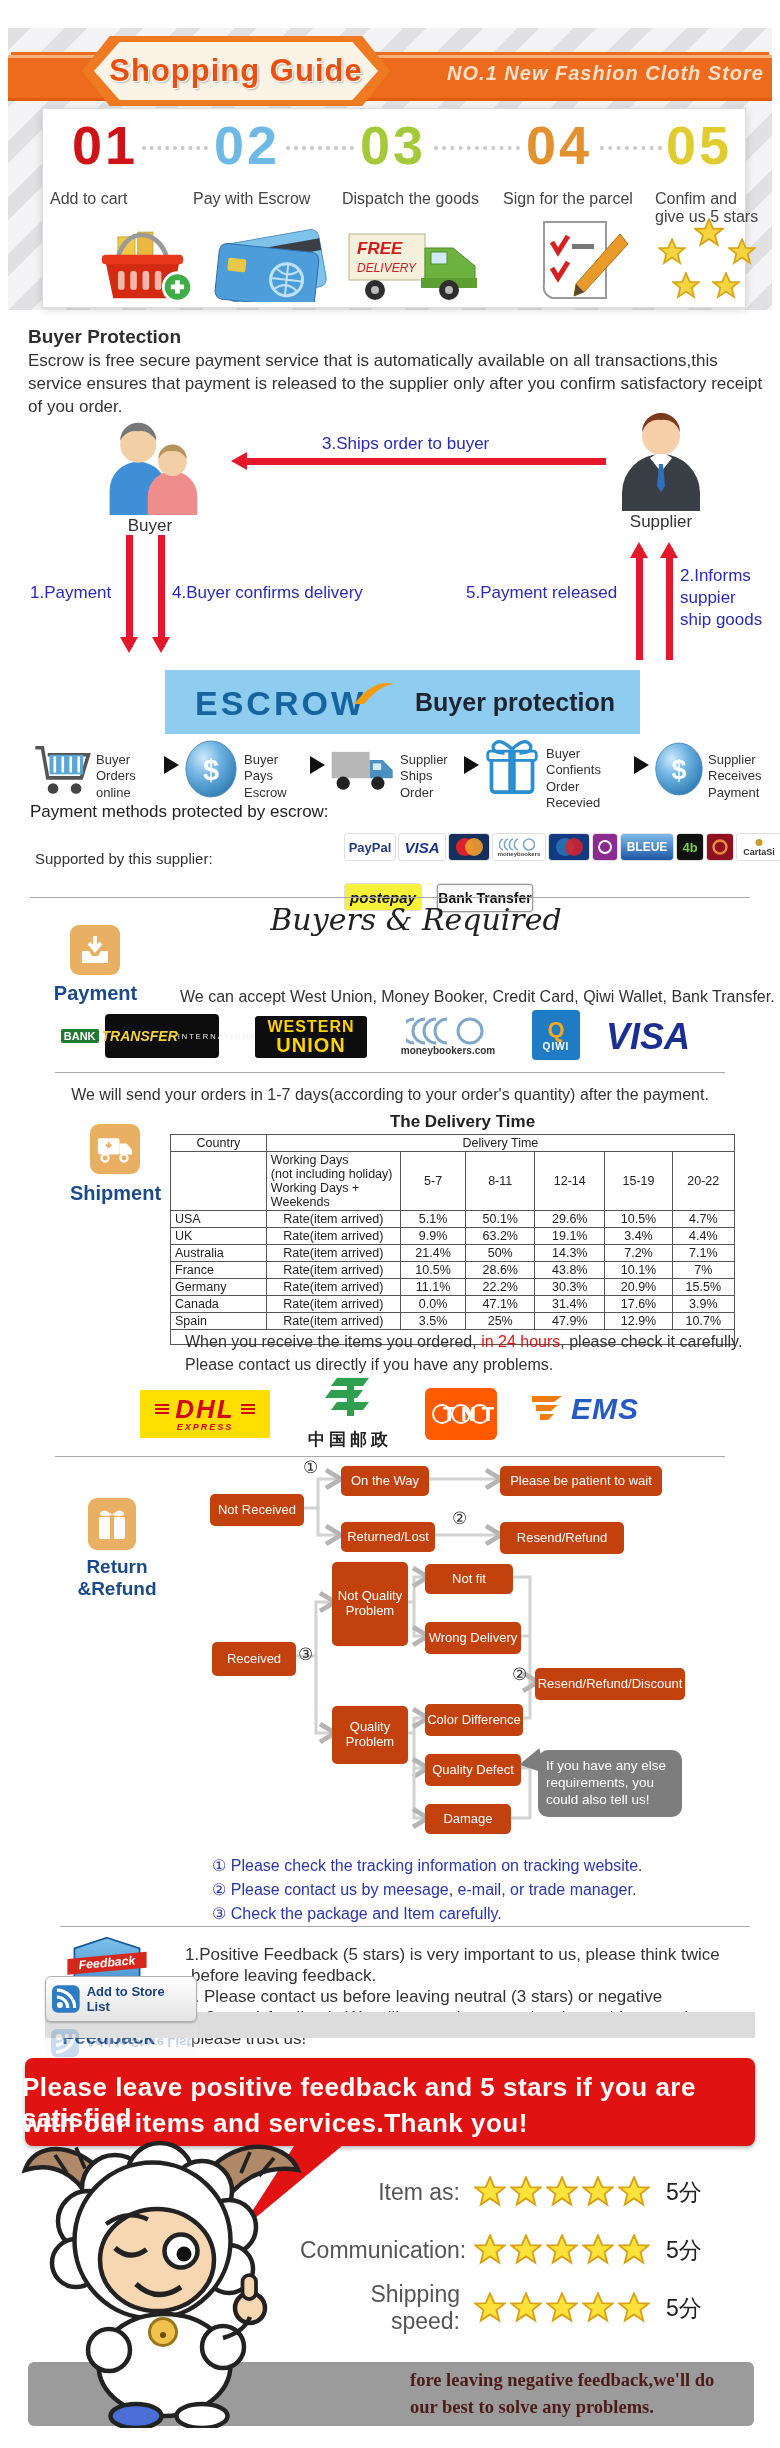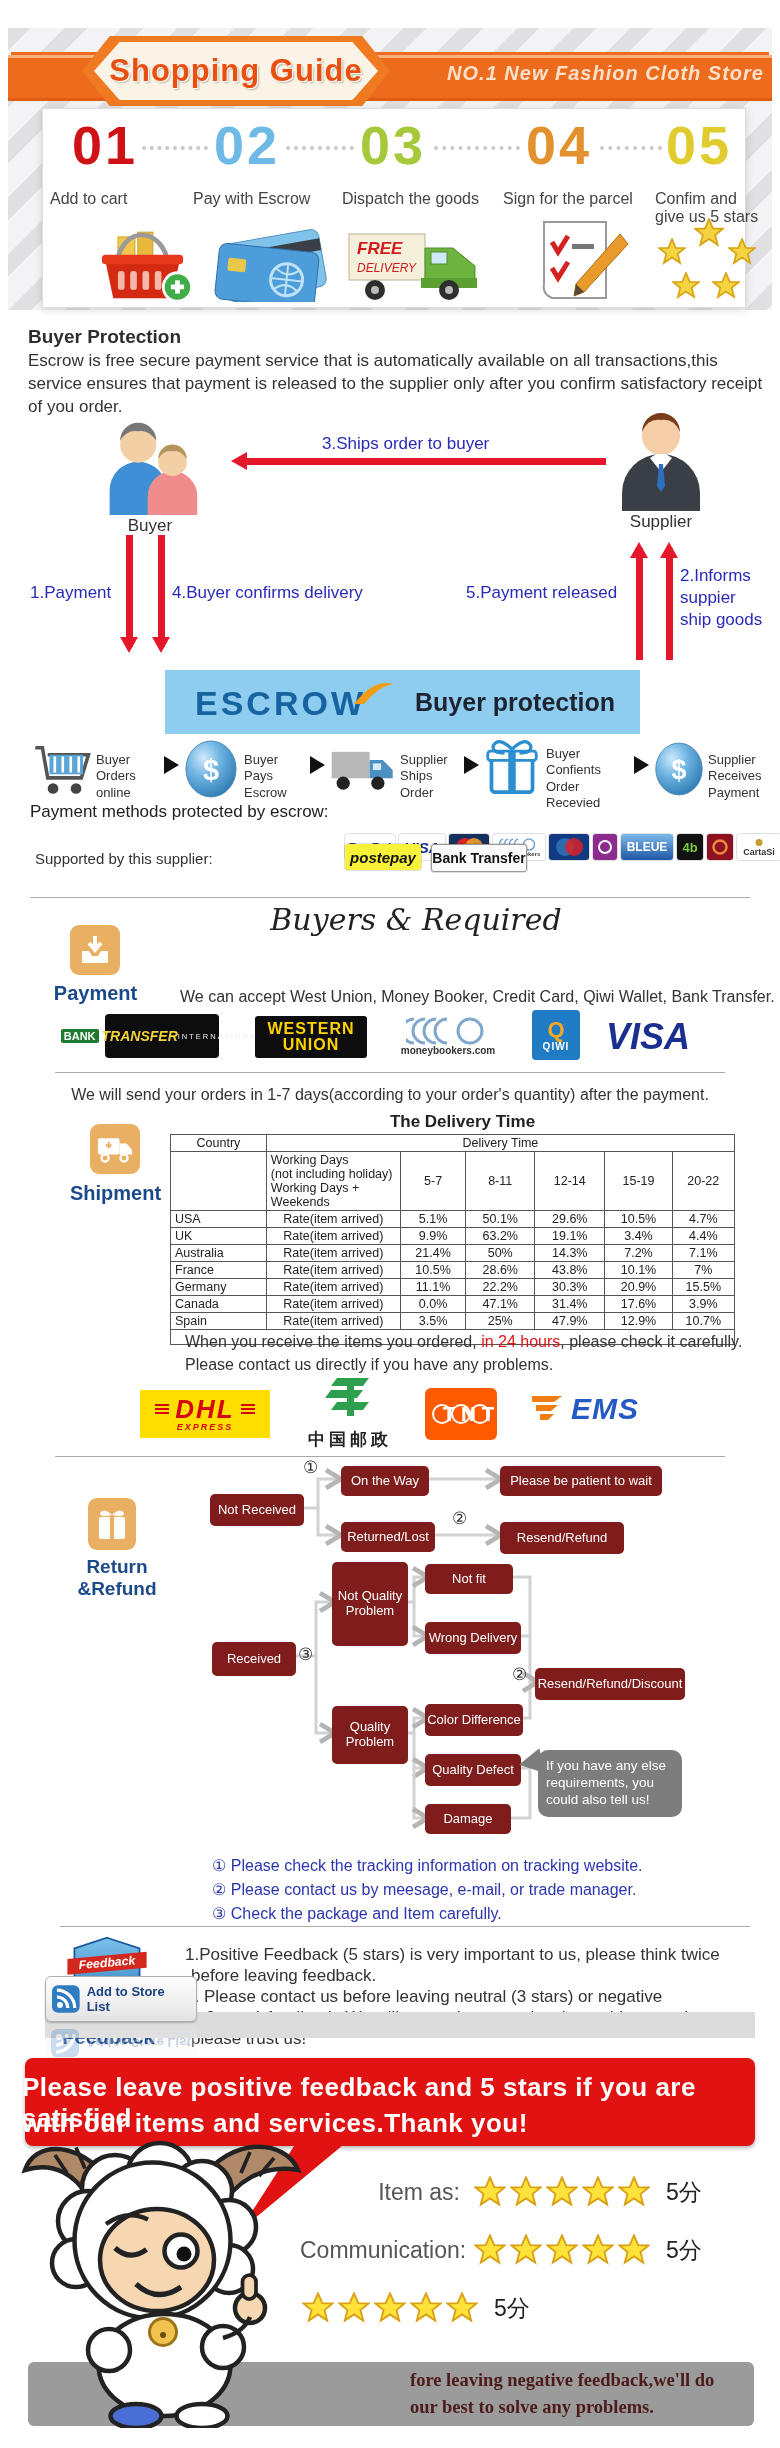--- a/index.html
+++ b/index.html
@@ -63,21 +63,21 @@
   .dhl{left:140px;top:1390px;width:130px;height:48px;background:#ffdf00;display:flex;flex-direction:column;
     align-items:center;justify-content:center;}
   .dhl-word{font-size:26px;font-weight:bold;font-style:italic;color:#d40511;letter-spacing:2px;line-height:1;}
   .dhl-sub{font-size:9px;font-style:italic;font-weight:bold;color:#d40511;letter-spacing:2px;}
   .tnt{left:425px;top:1388px;width:72px;height:52px;background:#ff5a00;border-radius:6px;
     display:flex;align-items:center;justify-content:center;}
   .tnt span{color:#fff;font-weight:bold;font-size:20px;letter-spacing:6px;text-shadow:0 0 0 #fff;margin-left:17px;}
   .ems-word{font-size:30px;font-weight:bold;font-style:italic;color:#2559c4;letter-spacing:1px;}
   .cp-word{font-size:17px;font-weight:bold;color:#222;letter-spacing:4px;}
   
-  .fbox{position:absolute;background:#7f1d1d;color:#fff;border-radius:5px;display:flex;
+  .fbox{position:absolute;background:#c2410c;color:#fff;border-radius:5px;display:flex;
     align-items:center;justify-content:center;text-align:center;font-size:13px;line-height:1.15;padding:2px;}
   .circ{position:absolute;font-size:17px;color:#333;}
   .bubble{position:absolute;background:#7d7d7d;color:#fff;border-radius:10px;font-size:13.5px;
     line-height:1.25;padding:8px 8px;}
   .bubble::before{content:"";position:absolute;left:-14px;top:-16px;border:14px solid transparent;
     border-bottom:22px solid #7d7d7d;transform:rotate(18deg);}
   .note-line{font-size:16px;color:#2a35b0;line-height:24px;}
   
   .fb-line{font-size:17px;color:#333;line-height:21px;}
   
@@ -344,21 +344,21 @@
         </svg>
     </div>
     <div class="chip" style="width:44px;background:#fff;flex-direction:column;font-size:9px;color:#333">
       <svg width="12" height="9" viewBox="0 0 12 9">
           <circle cx="6" cy="4.5" r="3.5" fill="#c99a2c"></circle>
         </svg>
       <span>CartaSi</span>
     </div>
   </div>
   
-  <div class="abs" style="left:345px;top:844px;display:flex;gap:10px">
+  <div class="abs" style="left:345px;top:884px;display:flex;gap:16px">
     <div class="chip" style="width:76px;background:#f7f13a;color:#111;font-style:italic;font-size:15px">postepay</div>
     <div class="chip" style="width:94px;background:#fafafa;border:1px solid #999;color:#111;font-size:14px">Bank Transfer</div>
   </div>
 
   <div class="abs divider" style="left:30px;top:897px;width:720px"></div>
   <div class="abs script-head" style="left:0;top:902px">Buyers &amp; Required</div>
 
   
   <div class="abs icon-tile" style="left:70px;top:925px">
     <svg width="34" height="34" viewBox="0 0 34 34">
@@ -371,21 +371,21 @@
 
   <div class="abs" style="left:105px;top:1014px;width:114px;height:44px;background:#0d0d0d;border-radius:4px;display:flex;align-items:center;justify-content:center">
     <div style="display:flex;align-items:center;gap:3px">
       <span style="background:#1e7a2e;color:#fff;font-size:11px;font-weight:bold;padding:1px 3px;border-radius:2px">BANK</span>
       <span style="color:#f2d23a;font-size:14px;font-weight:bold;font-style:italic">TRANSFER</span>
     </div>
     <span style="color:#eee;font-size:7.5px;letter-spacing:2px">INTERNATIONAL</span>
   </div>
   <div class="abs" style="left:255px;top:1016px;width:112px;height:42px;background:#0d0d0d;border-radius:3px;display:flex;flex-direction:column;align-items:center;justify-content:center;line-height:1">
     <span style="color:#ffd200;font-size:16px;font-weight:bold;letter-spacing:1px">WESTERN</span>
-    <span style="color:#ffd200;font-size:16px;font-weight:bold;letter-spacing:1px">UNION</span>
+    <span style="color:#ffd200;font-size:20px;font-weight:bold;letter-spacing:1px">UNION</span>
   </div>
   <div class="abs" style="left:400px;top:1012px;width:96px;height:48px;display:flex;flex-direction:column;align-items:center;justify-content:center">
     <svg width="84" height="28" viewBox="0 0 84 28">
         <g fill="none" stroke="#7fa8cc" stroke-width="3">
           <path d="M8,2 a12,12 0 0 0 0,24"></path>
           <path d="M19,2 a12,12 0 0 0 0,24"></path>
           <path d="M30,2 a12,12 0 0 0 0,24"></path>
           <path d="M41,2 a12,12 0 0 0 0,24"></path>
           <circle cx="64" cy="14" r="12"></circle>
         </g>
@@ -720,20 +720,21 @@
       <use href="#sym-star" xlink:href="#sym-star" x="2" y="2" width="32" height="32"></use>
           <use href="#sym-star" xlink:href="#sym-star" x="38" y="2" width="32" height="32"></use>
           <use href="#sym-star" xlink:href="#sym-star" x="74" y="2" width="32" height="32"></use>
           <use href="#sym-star" xlink:href="#sym-star" x="110" y="2" width="32" height="32"></use>
           <use href="#sym-star" xlink:href="#sym-star" x="146" y="2" width="32" height="32"></use>
         </g>
       </svg>
     <span class="rate-score">5分</span>
   </div>
   <div class="rate-row" style="top:2288px">
+    <span class="rate-lbl">Shipping speed:</span>
     <svg width="180" height="36" viewBox="0 0 180 36">
         <g fill="#ffe23a" stroke="#daa013" stroke-width="1.4">
       <use href="#sym-star" xlink:href="#sym-star" x="2" y="2" width="32" height="32"></use>
           <use href="#sym-star" xlink:href="#sym-star" x="38" y="2" width="32" height="32"></use>
           <use href="#sym-star" xlink:href="#sym-star" x="74" y="2" width="32" height="32"></use>
           <use href="#sym-star" xlink:href="#sym-star" x="110" y="2" width="32" height="32"></use>
           <use href="#sym-star" xlink:href="#sym-star" x="146" y="2" width="32" height="32"></use>
         </g>
       </svg>
     <span class="rate-score">5分</span>

